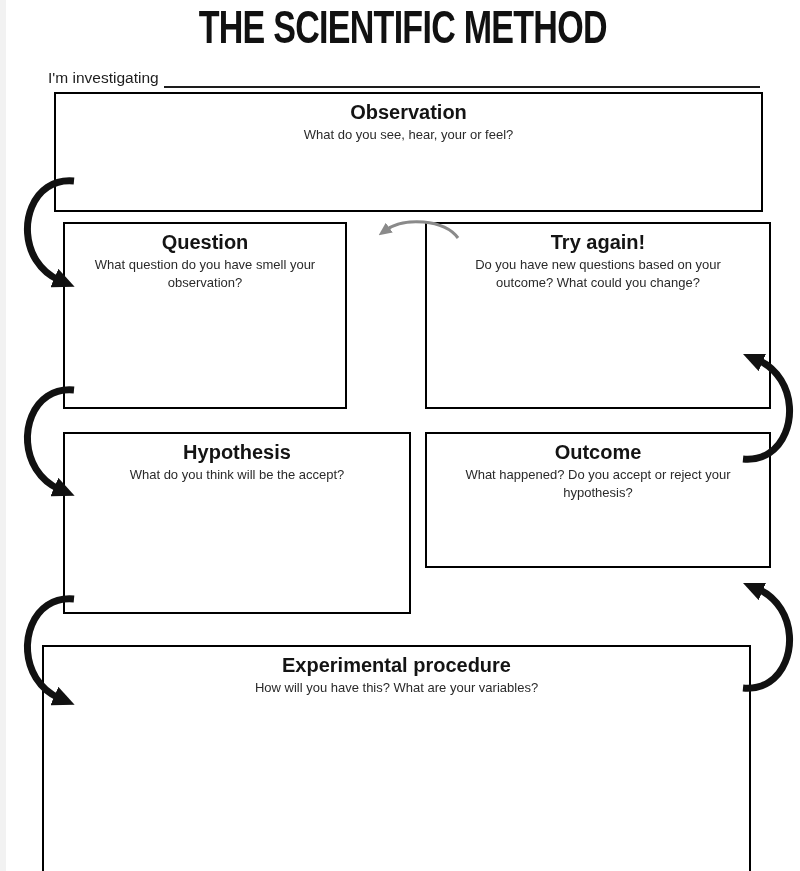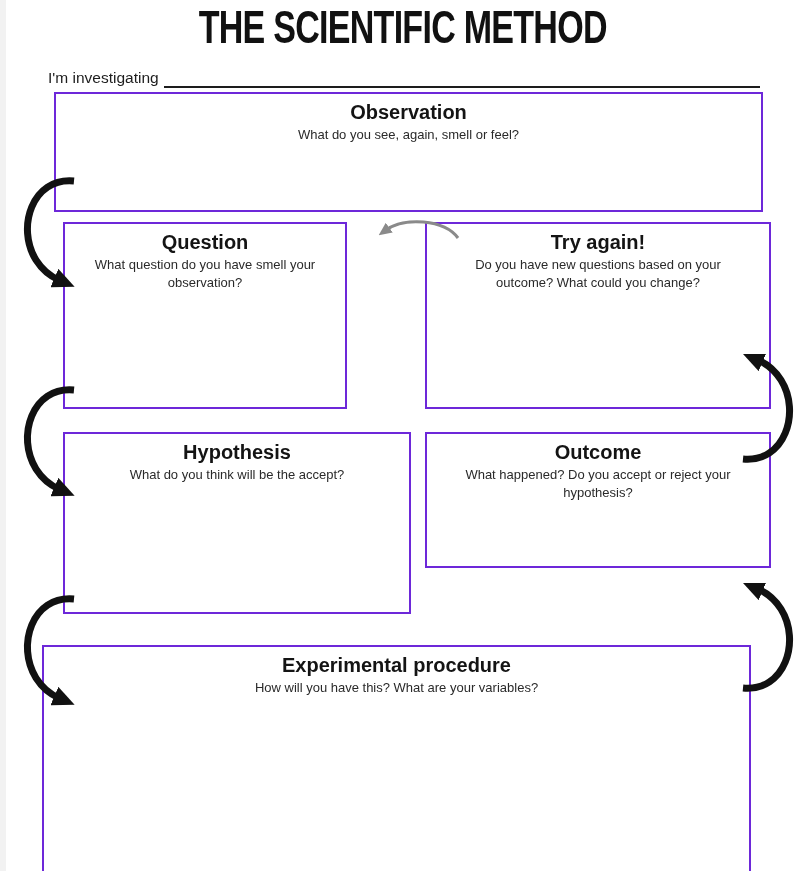--- a/index.html
+++ b/index.html
@@ -52,21 +52,21 @@
   .investigating .line {
     flex: 1;
     margin-left: 5px;
     border-bottom: 2px solid #1d1d1d;
     height: 18px;
   }
 
   
   .box {
     position: absolute;
-    border: 2px solid #6d28d9;
+    border: 2px solid #000000;
     background: #ffffff;
     display: flex;
     flex-direction: column;
     align-items: center;
   }
   .box h2 {
     margin-top: 7px;
     font-size: 20px;
     font-weight: bold;
     color: #141414;
@@ -112,21 +112,21 @@
     <span>THE SCIENTIFIC METHOD</span>
   </div>
 
   <div class="investigating">
     <span class="label">I'm investigating</span>
     <span class="line"></span>
   </div>
 
   <div class="box" id="box-observation">
     <h2>Observation</h2>
-    <p>What do you see, again, smell or feel?</p>
+    <p>What do you see, hear, your or feel?</p>
     <div class="write-area"></div>
   </div>
 
   <div class="box" id="box-question">
     <h2>Question</h2>
     <p>What question do you have smell your observation?</p>
     <div class="write-area"></div>
   </div>
 
   <div class="box" id="box-try-again">

